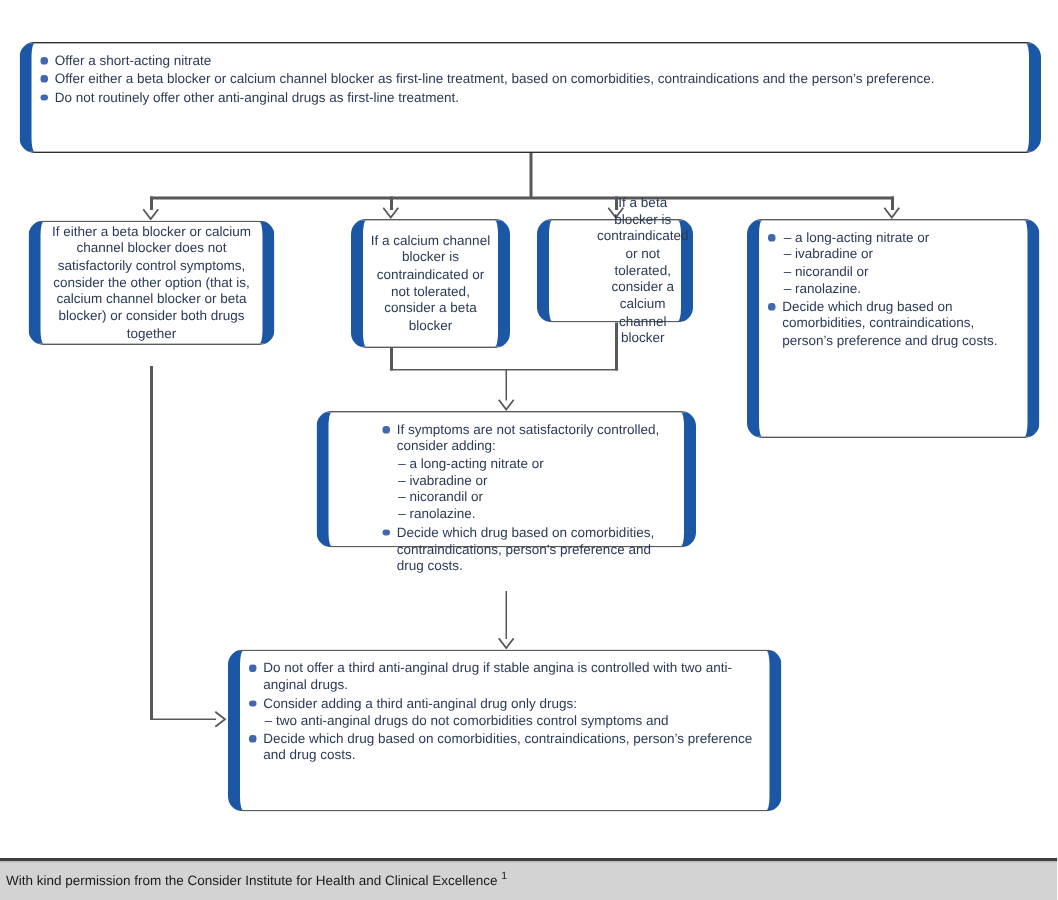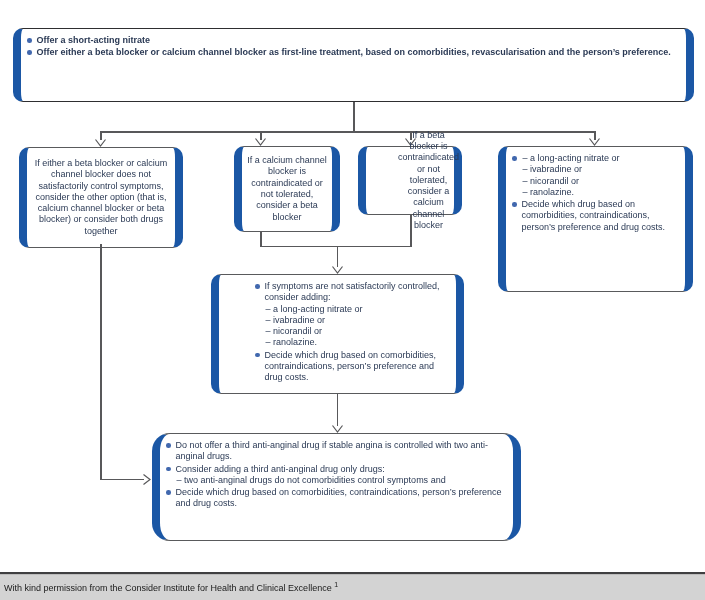--- a/index.html
+++ b/index.html
@@ -6,21 +6,21 @@
   #canvas{
     position:relative;width:705px;height:600px;background:#ffffff;
     font-family:"Liberation Sans",sans-serif;color:#2b3a55;overflow:hidden;
   }
   .fc-box{
     position:absolute;background:#ffffff;box-sizing:border-box;
     border:1px solid #595a5c;
     border-left:8px solid #1b57a5;border-right:8px solid #1b57a5;
     border-radius:10px;font-size:9px;line-height:11.3px;
   }
-  .fc-box.darkline{border-top-color:#2e2e30;border-bottom-color:#2e2e30;font-weight:bold;}
+  .fc-box.darkline{border-top-color:#2e2e30;border-bottom-color:#2e2e30;}
   .fc-box.centered{display:flex;align-items:center;justify-content:center;text-align:center;padding:3px 4px;}
   .fc-box.bulleted{padding:6px 6px 4px 6px;}
   .bullet{display:flex;gap:5px;margin-bottom:1px;}
   .dot{flex:0 0 auto;width:4.5px;height:4.5px;border-radius:50%;background:#4168ae;margin-top:3.2px;}
   .bt{flex:1 1 auto;min-width:0;}
   .sub{padding-left:9px;text-indent:-8px;}
   b{font-weight:normal;}
   .line{position:absolute;background:#58585a;}
   .arrow{position:absolute;line-height:0;}
   .footer-rule{position:absolute;left:0;top:572px;width:705px;height:2px;background:#3f3f41;}
@@ -33,21 +33,25 @@
 
 <div id="canvas">
 
   <div class="fc-box bulleted darkline" style="left:13px;top:28px;width:681px;height:74px;">
     <div class="bullet">
       <span class="dot"></span>
       <span class="bt"><span>Offer a short-acting nitrate</span></span>
     </div>
     <div class="bullet">
       <span class="dot"></span>
-      <span class="bt"><span>Offer either a beta blocker or calcium channel blocker as first-line treatment, based on comorbidities, revascularisation and the person’s preference.</span></span>
+      <span class="bt"><span>Offer either a beta blocker or calcium channel blocker as first-line treatment, based on comorbidities, contraindications and the person’s preference.</span></span>
+    </div>
+    <div class="bullet">
+      <span class="dot"></span>
+      <span class="bt"><span>Do not routinely offer other anti-anginal drugs as first-line treatment.</span></span>
     </div>
   </div>
 
   <div class="line" style="left:353px;top:102px;width:1.5px;height:29.5px;"></div>
   <div class="line" style="left:100px;top:131px;width:495.5px;height:1.5px;"></div>
 
   <div class="line" style="left:100px;top:131px;width:1.5px;height:9px;"></div>
   <span class="arrow" style="left:95px;top:139px;">
     <svg width="11" height="8" viewBox="0 0 11 8">
         <path d="M0.5 0.5 L5.5 7 L10.5 0.5" fill="none" stroke="#58585a" stroke-width="1.2"></path>
@@ -65,21 +69,21 @@
         <path d="M0.5 0.5 L5.5 7 L10.5 0.5" fill="none" stroke="#58585a" stroke-width="1.2"></path>
       </svg>
   </span>
   <div class="line" style="left:594px;top:131px;width:1.5px;height:9px;"></div>
   <span class="arrow" style="left:589px;top:138px;">
     <svg width="11" height="8" viewBox="0 0 11 8">
         <path d="M0.5 0.5 L5.5 7 L10.5 0.5" fill="none" stroke="#58585a" stroke-width="1.2"></path>
       </svg>
   </span>
 
-  <div class="fc-box centered" style="left:19px;top:147px;width:164px;height:101px;">
+  <div class="fc-box centered" style="left:19px;top:147px;width:164px;height:83px;">
     <span>If either a beta blocker or calcium channel blocker does not satisfactorily control symptoms, consider the other option (that is, calcium channel blocker or beta blocker) or consider both drugs together</span>
   </div>
 
   <div class="fc-box centered" style="left:207px;top:146px;width:106px;height:86px;margin-left:27px;">
     <span>If a calcium channel blocker is contraindicated or not tolerated, consider a beta blocker</span>
   </div>
 
   <div class="fc-box centered" style="left:358px;top:146px;width:104px;height:69px;padding-left:41px;">
     <span>If a beta blocker is contraindicated or not tolerated, consider a calcium channel blocker</span>
   </div>
@@ -103,21 +107,21 @@
   <div class="line" style="left:260px;top:232px;width:1.5px;height:15px;"></div>
   <div class="line" style="left:410px;top:215px;width:1.5px;height:32px;"></div>
   <div class="line" style="left:260px;top:245.5px;width:151.5px;height:1.5px;"></div>
   <div class="line" style="left:336.5px;top:246px;width:1.5px;height:21px;"></div>
   <span class="arrow" style="left:331.5px;top:266px;">
     <svg width="11" height="8" viewBox="0 0 11 8">
         <path d="M0.5 0.5 L5.5 7 L10.5 0.5" fill="none" stroke="#58585a" stroke-width="1.2"></path>
       </svg>
   </span>
 
-  <div class="fc-box bulleted" style="left:211px;top:274px;width:253px;height:120px;padding-left:36px;">
+  <div class="fc-box bulleted" style="left:211px;top:274px;width:253px;height:91px;padding-left:36px;">
     <div class="bullet">
       <span class="dot"></span>
       <span class="bt">
         <span>If symptoms are not satisfactorily controlled, consider adding:</span>
         <div class="sub"><span>– a long-acting nitrate </span><b>or</b></div>
         <div class="sub"><span>– ivabradine </span><b>or</b></div>
         <div class="sub"><span>– nicorandil </span><b>or</b></div>
         <div class="sub"><span>– ranolazine.</span></div>
       </span>
     </div>
@@ -134,21 +138,21 @@
       </svg>
   </span>
   <div class="line" style="left:100px;top:244px;width:1.5px;height:236px;"></div>
   <div class="line" style="left:100px;top:478.5px;width:44px;height:1.5px;"></div>
   <span class="arrow" style="left:143px;top:473.5px;">
     <svg width="8" height="11" viewBox="0 0 8 11">
         <path d="M0.5 0.5 L7 5.5 L0.5 10.5" fill="none" stroke="#58585a" stroke-width="1.2"></path>
       </svg>
   </span>
 
-  <div class="fc-box bulleted" style="left:152px;top:433px;width:369px;height:108px;border-radius:18px;">
+  <div class="fc-box bulleted" style="left:152px;top:433px;width:369px;height:108px;">
     <div class="bullet">
       <span class="dot"></span>
       <span class="bt"><span>Do not offer a third anti-anginal drug if stable angina is controlled with two anti-anginal drugs.</span></span>
     </div>
     <div class="bullet">
       <span class="dot"></span>
       <span class="bt">
         <span>Consider adding a third anti-anginal drug </span><b>only</b><span> drugs:</span>
         <div class="sub"><span>– two anti-anginal drugs do not comorbidities control symptoms </span><b>and</b></div>
       </span>

